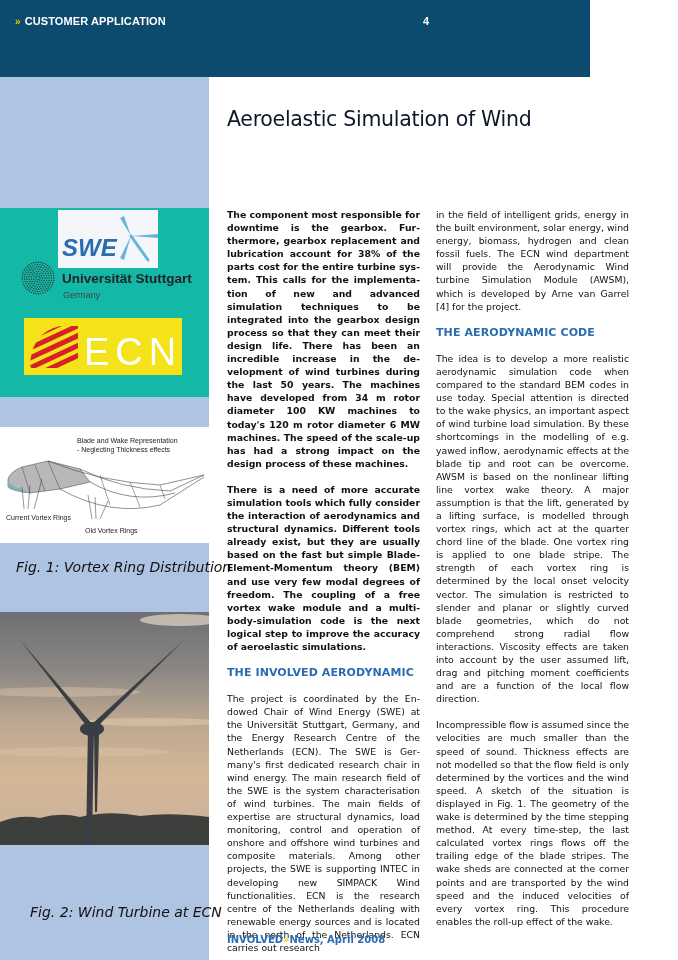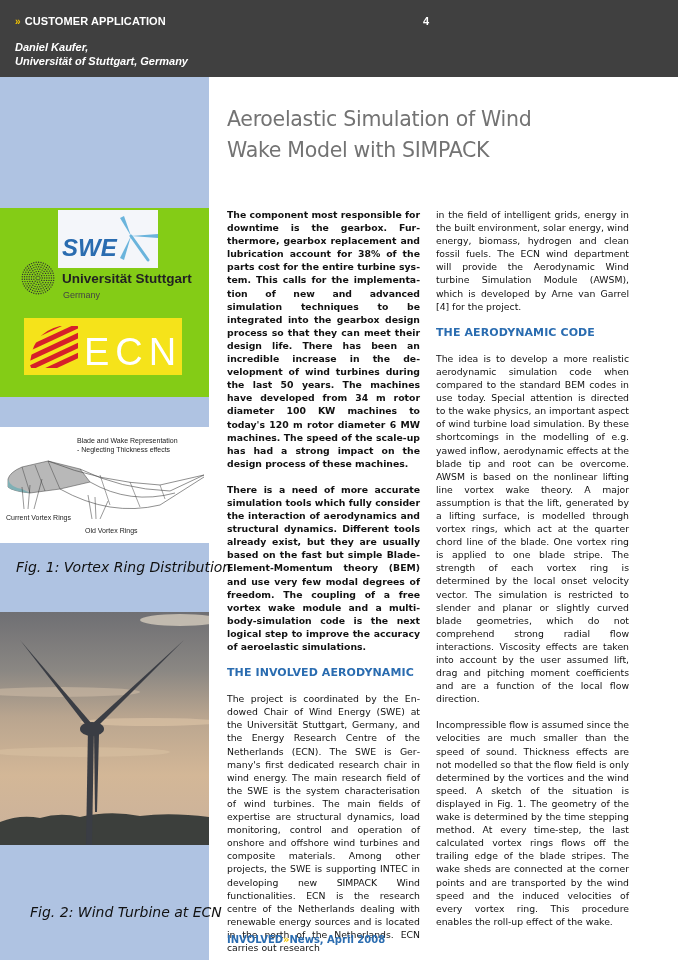--- a/index.html
+++ b/index.html
@@ -3,22 +3,22 @@
   <meta charset="utf-8">
   <style>
     html, body { margin: 0; padding: 0; }
     body {
       width: 678px; height: 960px; overflow: hidden; position: relative;
       background: #ffffff;
       font-family: "DejaVu Sans", sans-serif;
       color: #111;
     }
     .header {
-      position: absolute; left: 0; top: 0; width: 678px; height: 77px;
-      background: #404040; color: #fff;
+      position: absolute; left: 0; top: 0; width: 590px; height: 77px;
+      background: #0c4a6e; color: #fff;
     }
     .header .section {
       position: absolute; left: 15px; top: 15px;
       font-family: "Liberation Sans", sans-serif; font-size: 11px; font-weight: bold;
       letter-spacing: 0.1px;
     }
     .header .section .raquo { color: #f2c200; margin-right: 4px; font-size: 10px; }
     .header .pageno {
       position: absolute; left: 423px; top: 15px;
       font-family: "Liberation Sans", sans-serif; font-size: 11px; font-weight: bold;
@@ -26,36 +26,36 @@
     .header .author {
       position: absolute; left: 15px; top: 40px;
       font-family: "Liberation Sans", sans-serif; font-size: 11px; font-style: italic; font-weight: bold;
       line-height: 14px;
     }
     .sidebar {
       position: absolute; left: 0; top: 77px; width: 209px; height: 883px;
       background: #afc3e2;
     }
     .logo-block {
-      position: absolute; left: 0; top: 208px; width: 209px; height: 189px; background: #84cc16;
+      position: absolute; left: 0; top: 208px; width: 209px; height: 189px; background: #14b8a6;
     }
     .diagram-block {
       position: absolute; left: 0; top: 427px; width: 209px; height: 116px; background: #fff;
     }
     .caption {
       position: absolute; left: 16px;
       font-family: "DejaVu Sans", sans-serif; font-size: 14px; font-style: italic; color: #111;
     }
     .photo {
       position: absolute; left: 0; top: 612px; width: 209px; height: 233px; overflow: hidden;
     }
     .title {
       position: absolute; left: 227px; top: 104px; width: 440px;
       font-family: "DejaVu Sans", sans-serif; font-size: 20.5px; font-weight: normal;
-      line-height: 31px; color: #737373; letter-spacing: -0.3px;
+      line-height: 31px; color: #0f172a; letter-spacing: -0.3px;
     }
     .col {
       position: absolute; top: 208px; width: 193px;
       font-family: "DejaVu Sans", sans-serif; font-size: 9.3px; line-height: 13.1px;
       text-align: justify; color: #111;
     }
     .col p { margin: 0 0 13px 0; hyphens: manual; }
     .col .bold { font-weight: bold; }
     .col h3 {
       margin: 0 0 13px 0; font-size: 11px; font-weight: bold; color: #2a6cb0;
@@ -71,24 +71,20 @@
     svg text { font-family: "Liberation Sans", sans-serif; }
   </style>
 </head>
 <body>
 
 <div class="header">
   <div class="section">
     <span class="raquo">»</span><span>CUSTOMER APPLICATION</span>
   </div>
   <div class="pageno">4</div>
-  <div class="author">
-    <div>Daniel Kaufer,</div>
-    <div>Universität of Stuttgart, Germany</div>
-  </div>
 </div>
 
 <div class="sidebar"></div>
 
 <div class="logo-block">
 
   <svg width="209" height="189" viewBox="0 0 209 189" style="position:absolute;left:0;top:0;">
     <rect x="58" y="2" width="100" height="58" fill="#f4f6fa"></rect>
     <text x="62" y="48" font-size="24" font-weight="bold" font-style="italic" fill="#2a6cb0">SWE</text>
     <g>
@@ -328,21 +324,20 @@
       <path d="M94 118 L99 122 L97 200 L95 200 Z"></path>
       <ellipse cx="92" cy="117" rx="12" ry="7"></ellipse>
     </g>
   </svg>
 </div>
 
 <div class="caption" style="top:904px; left:30px;">Fig. 2: Wind Turbine at ECN</div>
 
 <h1 class="title" style="margin:0;">
   <div>Aeroelastic Simulation of Wind</div>
-  <div>Wake Model with SIMPACK</div>
 </h1>
 
 <div class="col col1">
   <p class="bold">The component most responsible for downtime is the gearbox. Fur­thermore, gearbox replacement and lubrication account for 38% of the parts cost for the entire turbine sys­tem. This calls for the implementa­tion of new and advanced simulation techniques to be integrated into the gearbox design process so that they can meet their design life. There has been an incredible increase in the de­velopment of wind turbines during the last 50 years. The machines have developed from 34 m rotor diameter 100 KW machines to today's 120 m rotor diameter 6 MW machines. The speed of the scale-up has had a strong impact on the design process of these machines.</p>
   <p class="bold">There is a need of more accurate simula­tion tools which fully consider the inter­action of aerodynamics and structural dynamics. Different tools already exist, but they are usually based on the fast but simple Blade-Element-Momentum theory (BEM) and use very few modal degrees of freedom. The coupling of a free vortex wake module and a multi­body-simulation code is the next logical step to improve the accuracy of aero­elastic simulations.</p>
   <h3>THE INVOLVED AERODYNAMIC</h3>
   <p>The project is coordinated by the En­dowed Chair of Wind Energy (SWE) at the Universität Stuttgart, Germany, and the Energy Research Centre of the Netherlands (ECN). The SWE is Ger­many's first dedicated research chair in wind energy. The main research field of the SWE is the system charac­terisation of wind turbines. The main fields of expertise are structural dy­namics, load monitoring, control and operation of onshore and offshore wind turbines and composite materi­als. Among other projects, the SWE is supporting INTEC in developing new SIMPACK Wind functionalities. ECN is the research centre of the Netherlands dealing with renewable energy sourc­es and is located in the north of the Netherlands. ECN carries out research</p>
 </div>
 
 <div class="col col2">

